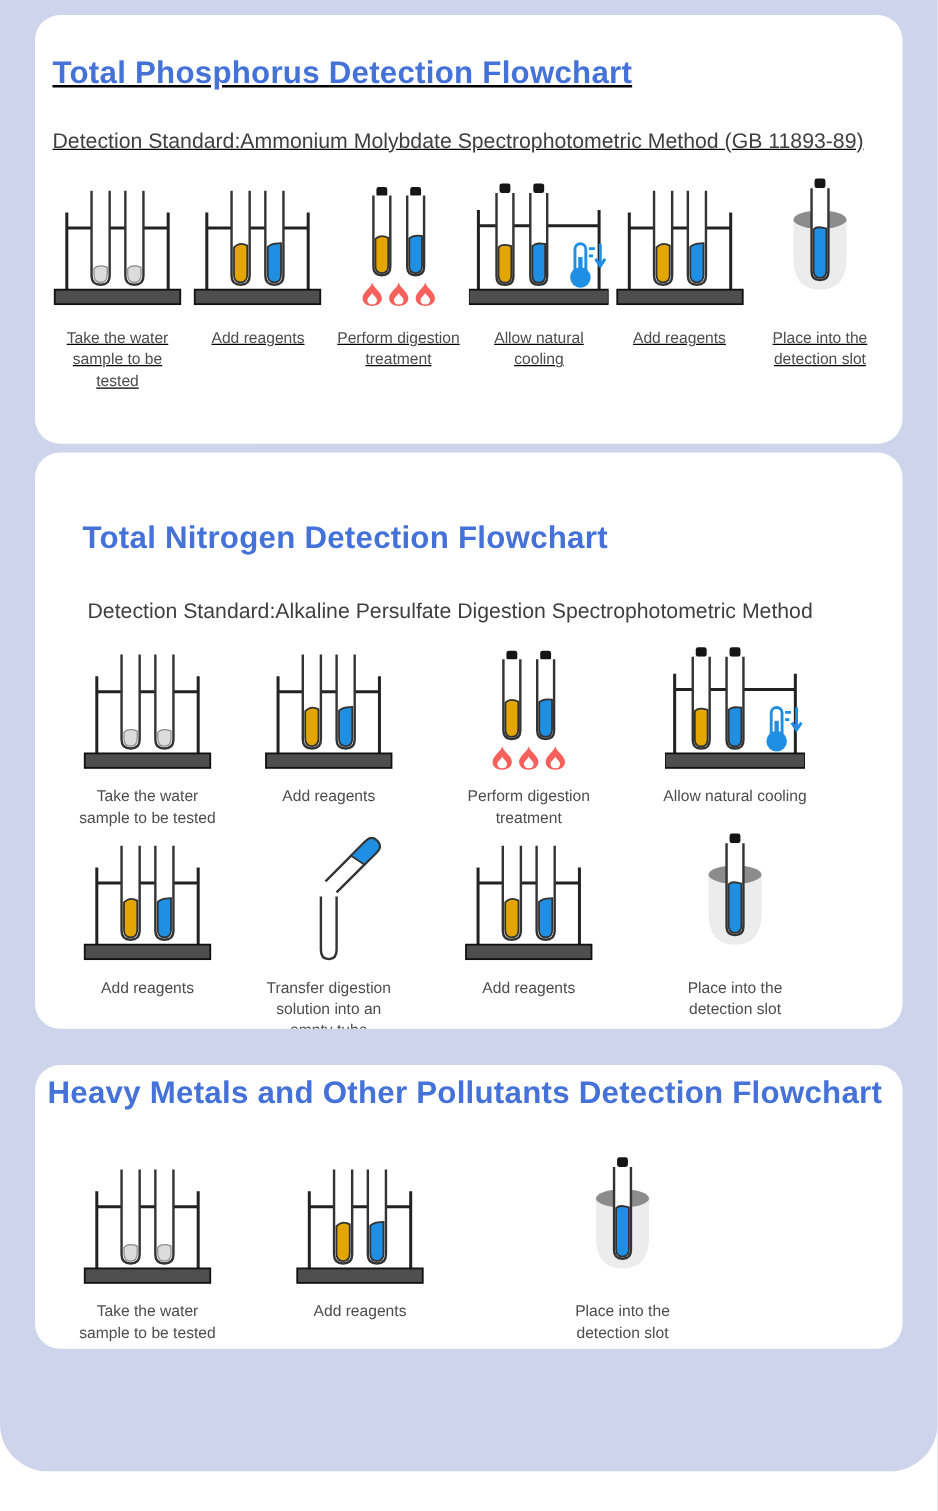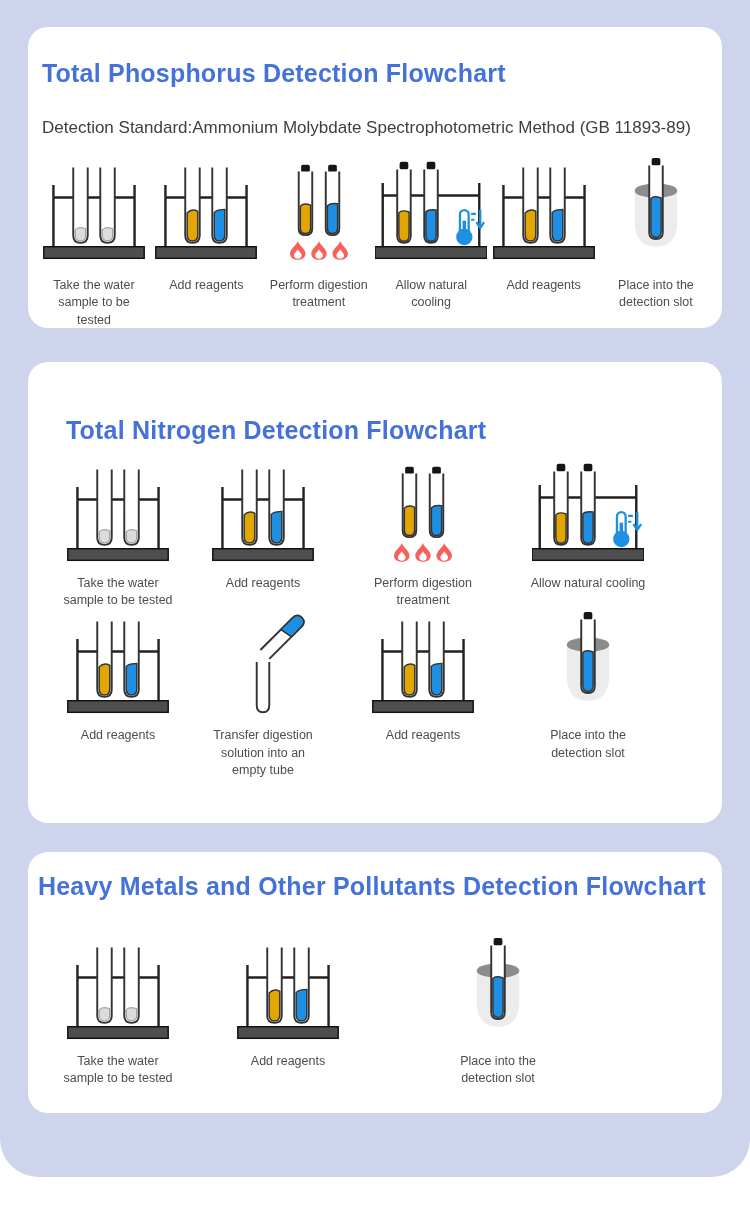--- a/index.html
+++ b/index.html
@@ -9,23 +9,23 @@
     -webkit-font-smoothing:antialiased;
   }
   .bg-band{
     position:absolute;left:0;top:0;width:750px;height:1177px;
     background:#CDD4EB;border-radius:0 0 38px 38px;
   }
   .card{
     position:absolute;left:28px;width:694px;background:#ffffff;
     border-radius:20px;box-sizing:border-box;overflow:hidden;
   }
-  .card1{top:27px;height:301px;padding:32px 14px 0 14px;}
+  .card1{top:12px;height:343px;padding:32px 14px 0 14px;text-decoration:underline;}
   .card2{top:362px;height:461px;padding:20px 14px 0 14px;}
-  .card3{top:852px;height:261px;padding:20px 10px 0 10px;}
+  .card3{top:852px;height:227px;padding:8px 10px 0 10px;}
   .title{
     margin:0;font-size:25px;line-height:1.15;font-weight:700;color:#4572D8;
     letter-spacing:.2px;
   }
   .card2 .title{padding-left:24px;margin-top:34px;}
   .subtitle{
     margin:30px 0 0 0;font-size:17px;color:#3F3F3F;line-height:1.2;
   }
   .card2 .subtitle{margin-top:34px;padding-left:28px;}
   .steps-row{
@@ -163,20 +163,21 @@
       <svg class="illus" viewBox="0 0 116 114">
           <use href="#sym-detection-slot"></use>
         </svg>
       <div class="caption">Place into the detection slot</div>
     </div>
   </div>
 </section>
 
 <section class="card card2">
   <h1 class="title">Total Nitrogen Detection Flowchart</h1>
+  <p class="subtitle">Detection Standard:Alkaline Persulfate Digestion Spectrophotometric Method</p>
   <div class="steps-grid">
     <div class="step">
       <svg class="illus" viewBox="0 0 116 114">
           <use href="#sym-rack-sample"></use>
         </svg>
       <div class="caption">Take the water sample to be tested</div>
     </div>
     <div class="step">
       <svg class="illus" viewBox="0 0 116 114">
           <use href="#sym-rack-reagents"></use>

